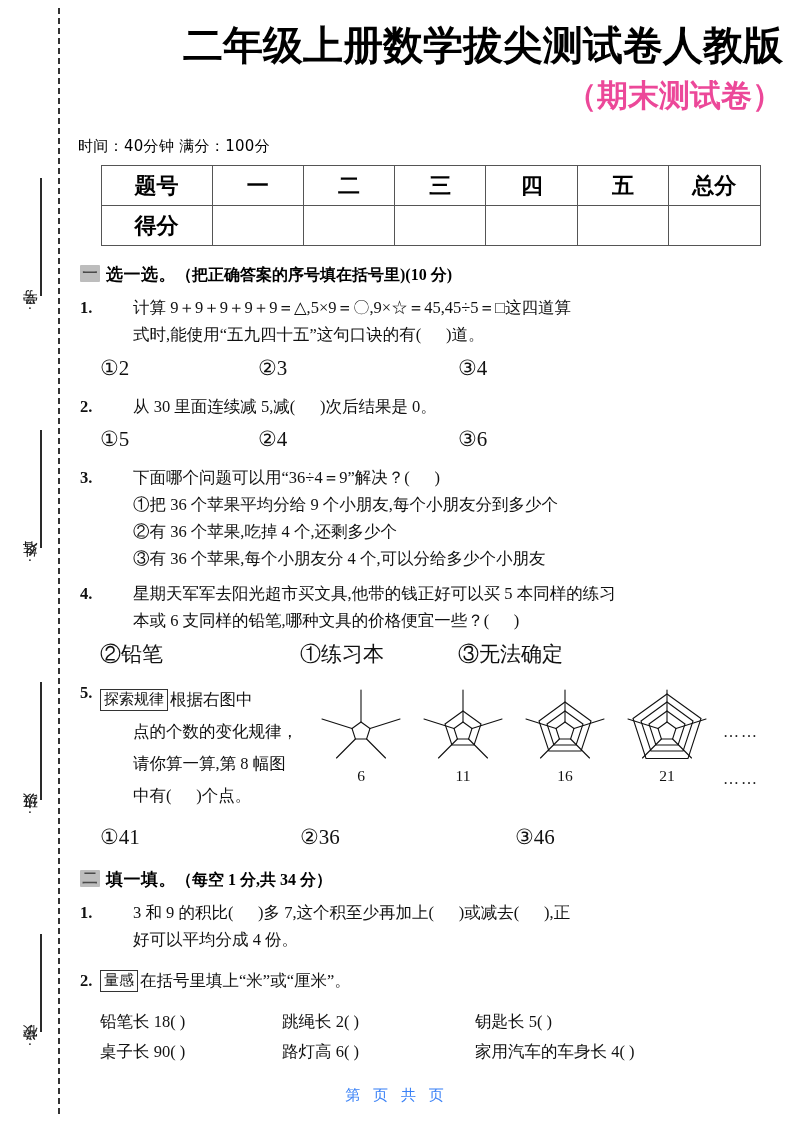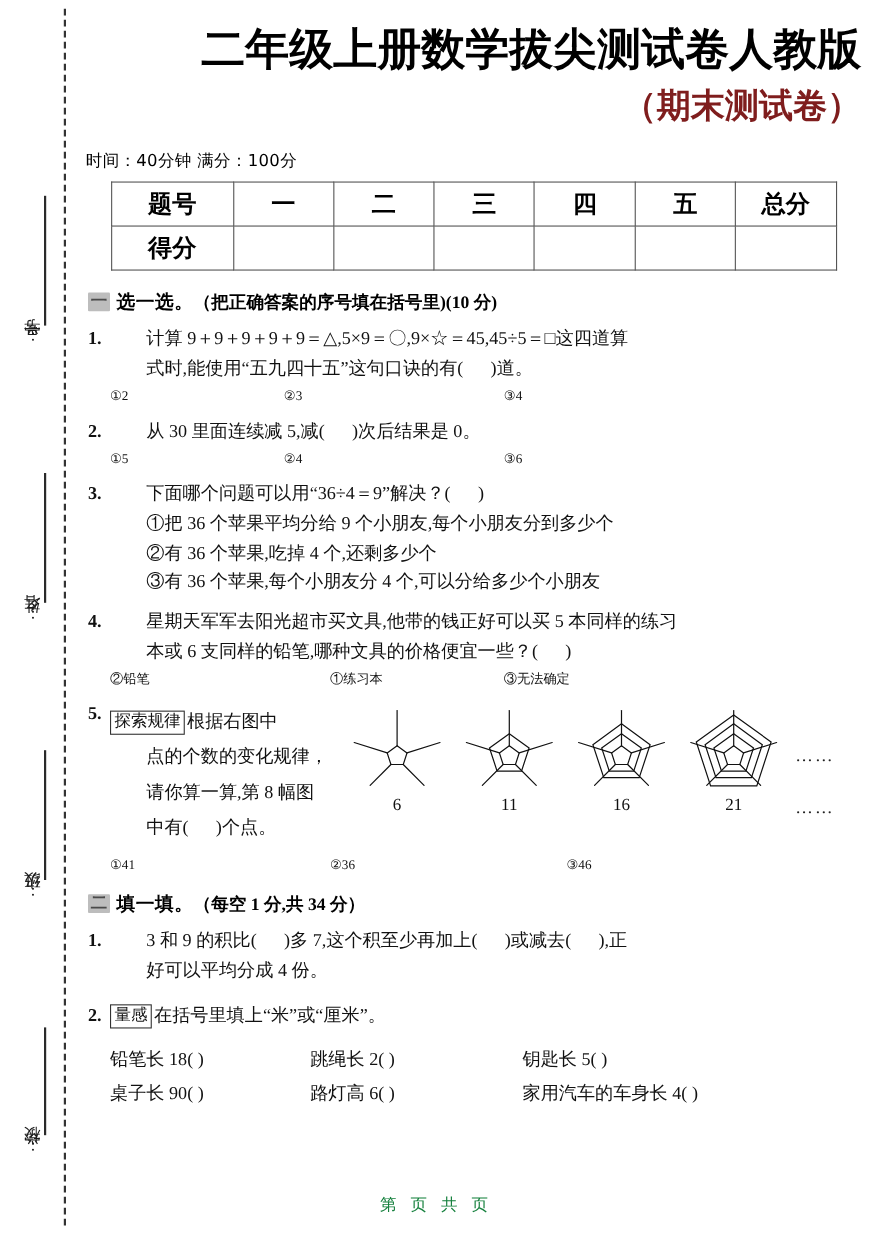--- a/index.html
+++ b/index.html
@@ -78,21 +78,21 @@
     font-weight: bold;
     letter-spacing: 0px;
     line-height: 1.18;
     color: #000;
   }
   #paper-subtitle {
     font-family: "DejaVu Sans", "Liberation Sans", sans-serif;
     font-size: 31px;
     font-weight: bold;
     margin-top: 6px;
-    color: #7f1d1d;
+    color: #ec4899;
   }
   #meta-line {
     font-family: "DejaVu Sans", "Liberation Sans", sans-serif;
     font-size: 15px;
     margin-top: 20px;
     padding-right: 24px;
     color: #000;
     letter-spacing: 0.3px;
   }
 
@@ -159,21 +159,21 @@
     width: 20px;
     text-align: left;
   }
   .q-body { flex: 1 1 auto; }
   .q-line { white-space: pre-wrap; margin-left: 33px; }
 
   .opts {
     display: flex;
     margin-top: 2px;
   }
-  .opt { font-size: 12px; }
+  .opt { font-size: 21px; }
   .opt-a { width: 158px; }
   .opt-b { width: 200px; }
   .opt-c { width: auto; }
 
   .tag-box {
     display: inline-block;
     border: 1.3px solid #333;
     padding: 0px 3px 1px 3px;
     font-size: 15px;
     line-height: 1.3;
@@ -229,21 +229,21 @@
 
   
   #footer {
     position: absolute;
     left: 0; right: 0;
     top: 1086px;
     text-align: center;
     font-family: "DejaVu Sans", "Liberation Sans", sans-serif;
     font-size: 15px;
     letter-spacing: 4px;
-    color: #15803d;
+    color: #3b82f6;
   }
 </style>
 </head>
 <body>
 
 <div id="sidebar">
   <div id="dashed-line"></div>
 
   <div class="side-field" id="field-0">
     <div class="side-rule"></div>

